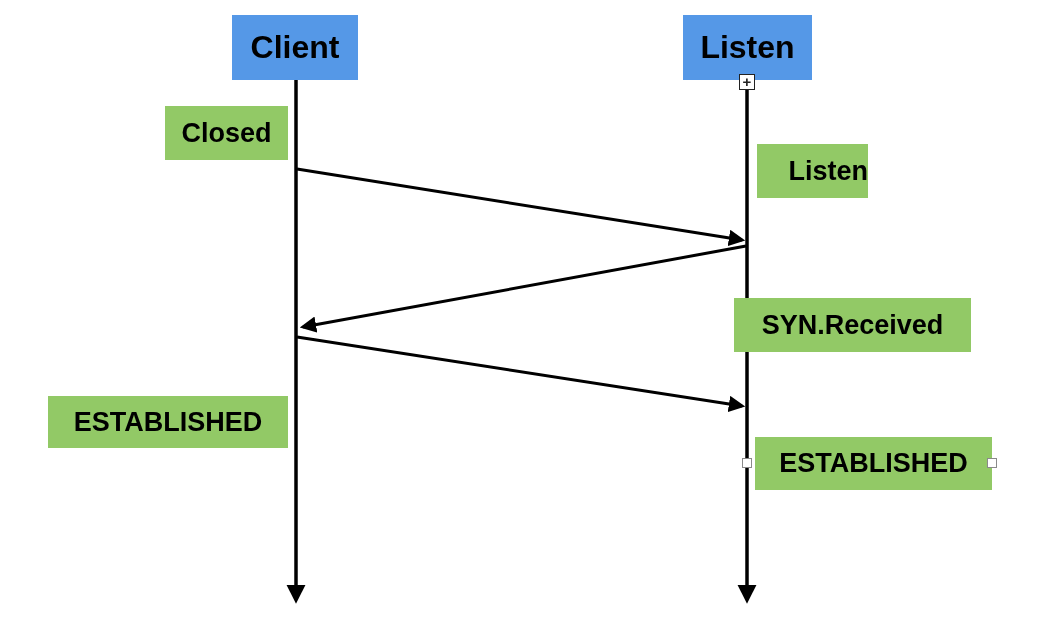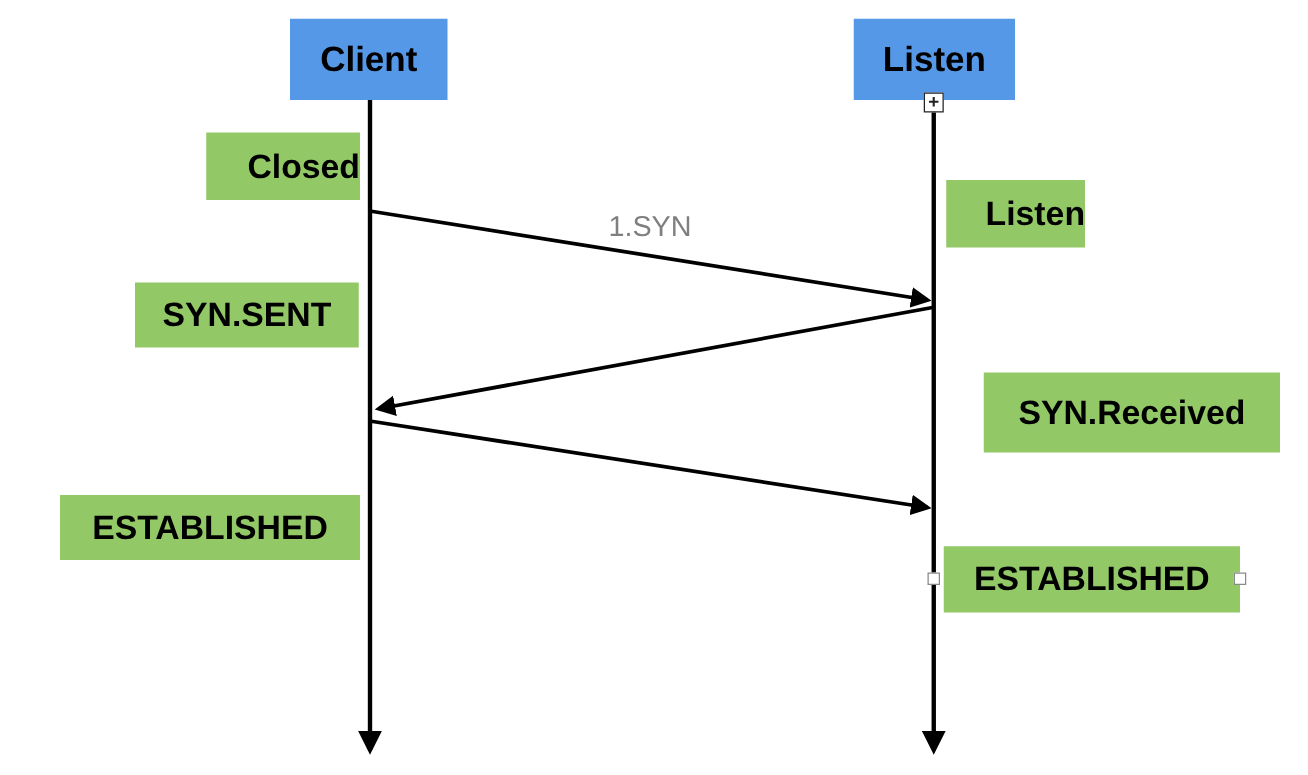--- a/index.html
+++ b/index.html
@@ -20,21 +20,21 @@
     overflow: hidden;
   }
   .layer { position: absolute; left: 0; top: 0; width: 1046px; height: 620px; }
   svg.layer { pointer-events: none; }
 
   .actor-box {
     position: absolute;
     background: var(--actor-fill);
     color: #000;
     font-weight: bold;
-    font-size: 28px;
+    font-size: 32px;
     display: flex;
     align-items: center;
     justify-content: center;
   }
   .state-box {
     position: absolute;
     background: var(--state-fill);
     color: #000;
     font-weight: bold;
     font-size: 27px;
@@ -70,24 +70,24 @@
     background: #fff;
     border: 1.5px solid #8a8a8a;
   }
   .sel-handle.left  { left: 742px; top: 458px; }
   .sel-handle.right { left: 987px; top: 458px; }
 
   
   #actor-client { left: 232px; top: 15px; width: 126px; height: 65px; }
   #actor-server { left: 683px; top: 15px; width: 129px; height: 65px; }
 
-  #state-closed        { left: 165px; top: 106px; width: 123px; height: 54px; justify-content: flex-end; }
+  #state-closed        { left: 165px; top: 106px; width: 123px; height: 54px; }
   #state-listen        { left: 757px; top: 144px; width: 111px; height: 54px; justify-content: flex-end; }
   #state-synsent       { left: 108px; top: 226px; width: 179px; height: 52px; }
-  #state-synreceived   { left: 787px; top: 298px; width: 237px; height: 64px; }
+  #state-synreceived   { left: 734px; top: 298px; width: 237px; height: 54px; }
   #state-established-c { left: 48px;  top: 396px; width: 240px; height: 52px; }
   #state-established-s { left: 755px; top: 437px; width: 237px; height: 53px; }
 
   #msg-label-1 { left: 420px; top: 168px; width: 200px; }
   #msg-label-2 { left: 372px; top: 254px; width: 220px; }
   #msg-label-3 { left: 379px; top: 397px; width: 240px; }
 
   line, path.lifeline { stroke: var(--line-color); }
 </style>
 </head>
@@ -115,35 +115,31 @@
   </div>
   <div class="actor-box" id="actor-server">
     <span>Listen</span>
   </div>
 
   <div class="plus-handle">+</div>
 
   <div class="state-box" id="state-closed">
     <span>Closed</span>
   </div>
-  <div class="state-box" id="state-synsent">
-    <span>SYN.SENT</span>
-  </div>
   <div class="state-box" id="state-established-c">
     <span>ESTABLISHED</span>
   </div>
 
   <div class="state-box" id="state-listen">
     <span>Listen</span>
   </div>
   <div class="state-box" id="state-synreceived">
     <span>SYN.Received</span>
   </div>
   <div class="state-box" id="state-established-s">
     <span>ESTABLISHED</span>
   </div>
 
   <div class="sel-handle left"></div>
   <div class="sel-handle right"></div>
 
-  <div class="msg-label" id="msg-label-1">1.SYN</div>
 
 </div>
 
 </body></html>

